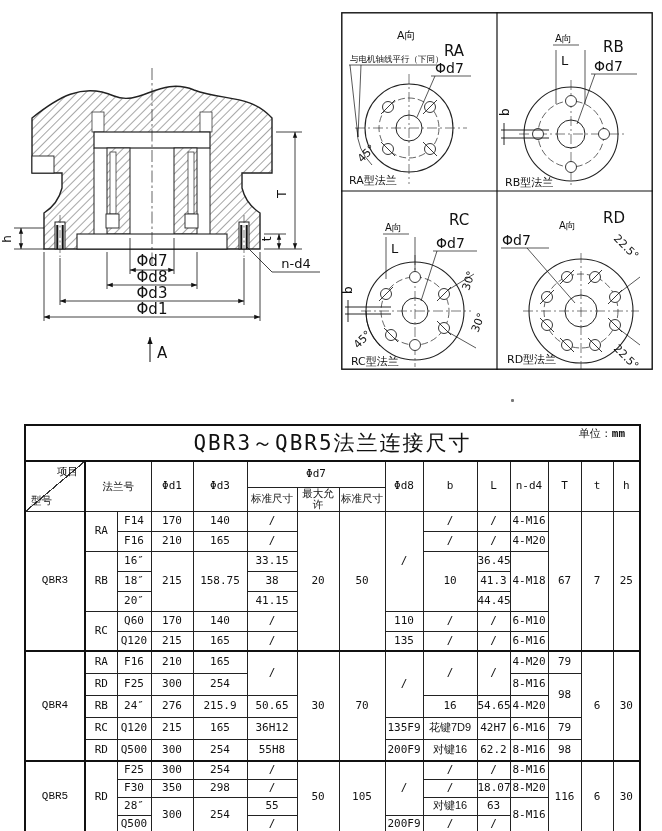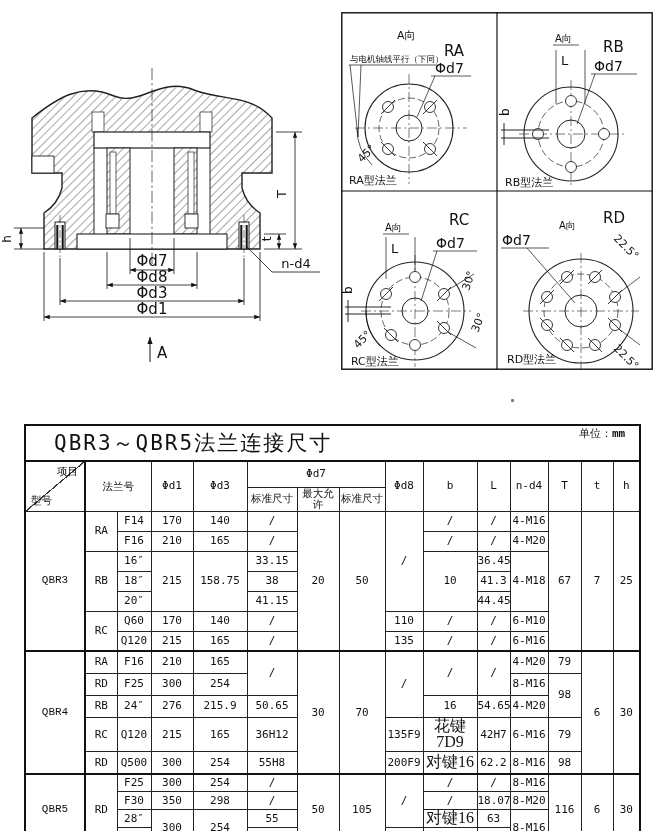--- a/index.html
+++ b/index.html
@@ -7,28 +7,28 @@
        font-family:"DejaVu Sans",sans-serif;}
   #sectionWrap{position:absolute;left:2px;top:6px;}
   #panelWrap{position:absolute;left:341px;top:12px;}
   .speck{position:absolute;left:511px;top:399px;width:3px;height:3px;background:#777;border-radius:1px;}
   #tableWrap{position:absolute;left:24px;top:424px;}
   table{border-collapse:collapse;table-layout:fixed;width:615px;border:2px solid #111;}
   td{border:1px solid #222;text-align:center;vertical-align:middle;padding:0;
      font-size:11px;line-height:1.05;overflow:hidden;
      font-family:"DejaVu Sans Mono","DejaVu Sans",sans-serif;}
   .hdr{font-family:"DejaVu Sans",sans-serif;font-size:10.5px;}
-  .zh{font-family:Liberation Serif, serif;font-size:16px;}
+  .zh{font-family:Liberation Sans, sans-serif;font-size:11px;}
   tr.r{height:20px} tr.r4{height:22px} tr.r5{height:18px}
   tr.hr1{height:26px} tr.hr2{height:24px}
   .gt td{border-top:2px solid #111;}
   .st td{border-top:1.5px solid #111;}
   .bdr{border-right:2px solid #111;font-family:Liberation Mono, monospace;}
   .titleRow td{border-bottom:2px solid #111;height:34px;}
-  .titleFlex{display:flex;align-items:center;justify-content:flex-start;position:relative;height:34px;padding-left:28px;}
+  .titleFlex{display:flex;align-items:center;justify-content:center;position:relative;height:34px;}
   .title{font-size:21px;letter-spacing:2px;}
   .unit{position:absolute;right:14px;bottom:20px;font-size:11px;}
   .unit b{font-family:"DejaVu Sans Mono",monospace;}
   .diag{position:relative;font-size:10.5px;font-family:"DejaVu Sans",sans-serif;
     background-image:linear-gradient(to bottom right,transparent 49.2%,#333 49.2%,#333 50.8%,transparent 50.8%);}
   .diag .dtr{position:absolute;top:4px;right:6px;text-align:right;}
   .diag .dbl{position:absolute;bottom:4px;left:5px;margin-top:24px;}
   svg text{font-family:"DejaVu Sans",sans-serif;fill:#111;}
 </style>
 </head>

